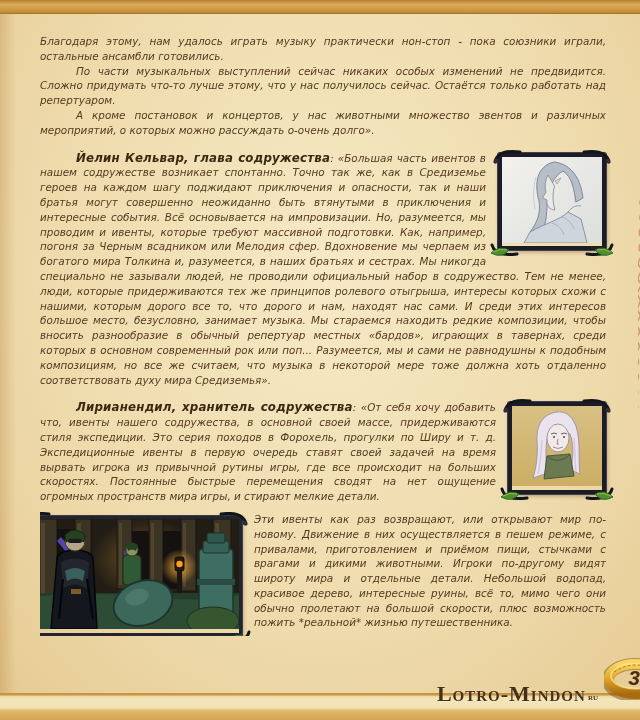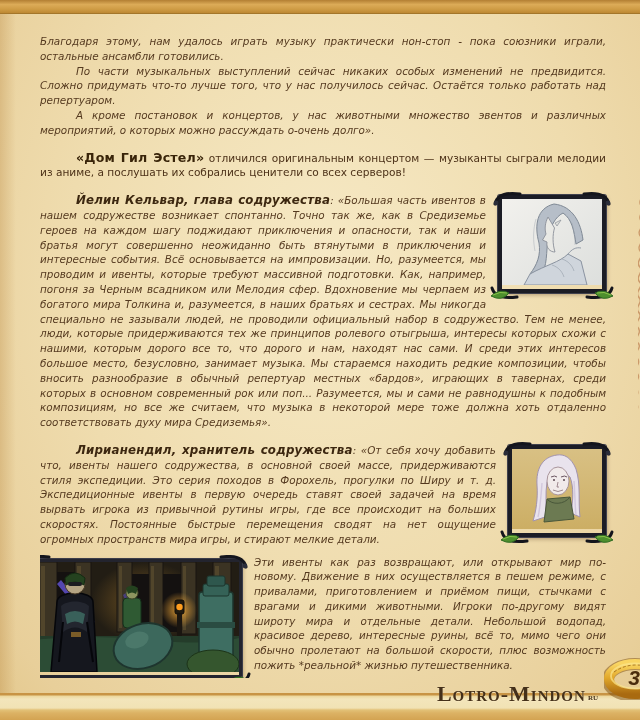--- a/index.html
+++ b/index.html
@@ -55,24 +55,23 @@
   <svg class="script" style="right:27px;top:95px;" width="13" height="500" viewBox="0 0 16 492" preserveAspectRatio="none">
     <path d="M8 4 c6 5 -7 9 -1 15 c6 6 -6 9 0 15 c6 5 -7 9 -1 15 c6 6 -6 9 0 15 c6 5 -7 9 -1 15 c6 6 -6 9 0 15 c6 5 -7 9 -1 15 c6 6 -6 9 0 15 c6 5 -7 9 -1 15 c6 6 -6 9 0 15 c6 5 -7 9 -1 15 c6 6 -6 9 0 15 c6 5 -7 9 -1 15 c6 6 -6 9 0 15 c6 5 -7 9 -1 15 c6 6 -6 9 0 15 c6 5 -7 9 -1 15 c6 6 -6 9 0 15 c6 5 -7 9 -1 15 c6 6 -6 9 0 15 c6 5 -7 9 -1 15 c6 6 -6 9 0 15 c6 5 -7 9 -1 15 c6 6 -6 9 0 15 c6 5 -7 9 -1 15 c6 6 -6 9 0 15 c6 5 -7 9 -1 15 c6 6 -6 9 0 15 c6 5 -7 9 -1 15 c6 6 -6 9 0 15 c6 5 -7 9 -1 15 c6 6 -6 9 0 15" fill="none" stroke="#a34f22" stroke-width="1.7" stroke-linecap="round" opacity="0.45"></path>
   </svg>
   <svg class="script" style="right:12px;top:130px;" width="12" height="470" viewBox="0 0 16 492" preserveAspectRatio="none">
     <path d="M8 4 c6 5 -7 9 -1 15 c6 6 -6 9 0 15 c6 5 -7 9 -1 15 c6 6 -6 9 0 15 c6 5 -7 9 -1 15 c6 6 -6 9 0 15 c6 5 -7 9 -1 15 c6 6 -6 9 0 15 c6 5 -7 9 -1 15 c6 6 -6 9 0 15 c6 5 -7 9 -1 15 c6 6 -6 9 0 15 c6 5 -7 9 -1 15 c6 6 -6 9 0 15 c6 5 -7 9 -1 15 c6 6 -6 9 0 15 c6 5 -7 9 -1 15 c6 6 -6 9 0 15 c6 5 -7 9 -1 15 c6 6 -6 9 0 15 c6 5 -7 9 -1 15 c6 6 -6 9 0 15 c6 5 -7 9 -1 15 c6 6 -6 9 0 15 c6 5 -7 9 -1 15 c6 6 -6 9 0 15 c6 5 -7 9 -1 15 c6 6 -6 9 0 15 c6 5 -7 9 -1 15 c6 6 -6 9 0 15 c6 5 -7 9 -1 15 c6 6 -6 9 0 15" fill="none" stroke="#8f4520" stroke-width="1.8" stroke-linecap="round" opacity="0.55"></path>
   </svg>
 
   <div class="content">
 
     <p class="it">Благодаря этому, нам удалось играть музыку практически нон-стоп - пока союзники играли, остальные ансамбли готовились.</p>
-    <p class="it ind">По части музыкальных выступлений сейчас никаких особых изменений не предвидится. Сложно придумать что-то лучше того, что у нас получилось сейчас. Остаётся только работать над репертуаром.</p>
+    <p class="it ind">По части музыкальных выступлений сейчас никаких особых изменений не предвидится. Сложно придумать что-то лучше этому, что у нас получилось сейчас. Остаётся только работать над репертуаром.</p>
     <p class="it ind">А кроме постановок и концертов, у нас животными множество эвентов и различных мероприятий, о которых можно рассуждать о-очень долго».</p>
 
-    <p class="dom ind"><b>«Дом Гил Эстел»</b><span> отличился оригинальным концертом — музыканты сыграли мелодии из аниме, а послушать их собрались ценители со всех серверов!</span></p>
 
     <div class="sect">
       <div class="frame f1">
         <svg width="100" height="86" viewBox="0 0 100 86">
           <rect width="100" height="86" fill="#ecebe7"></rect>
           <rect width="100" height="86" fill="url(#p1g)"></rect>
           <defs>
               <linearGradient id="p1g" x1="0" y1="0" x2="1" y2="1">
             <stop offset="0" stop-color="#f2f1ed"></stop>
                 <stop offset="1" stop-color="#dddfdd"></stop>

